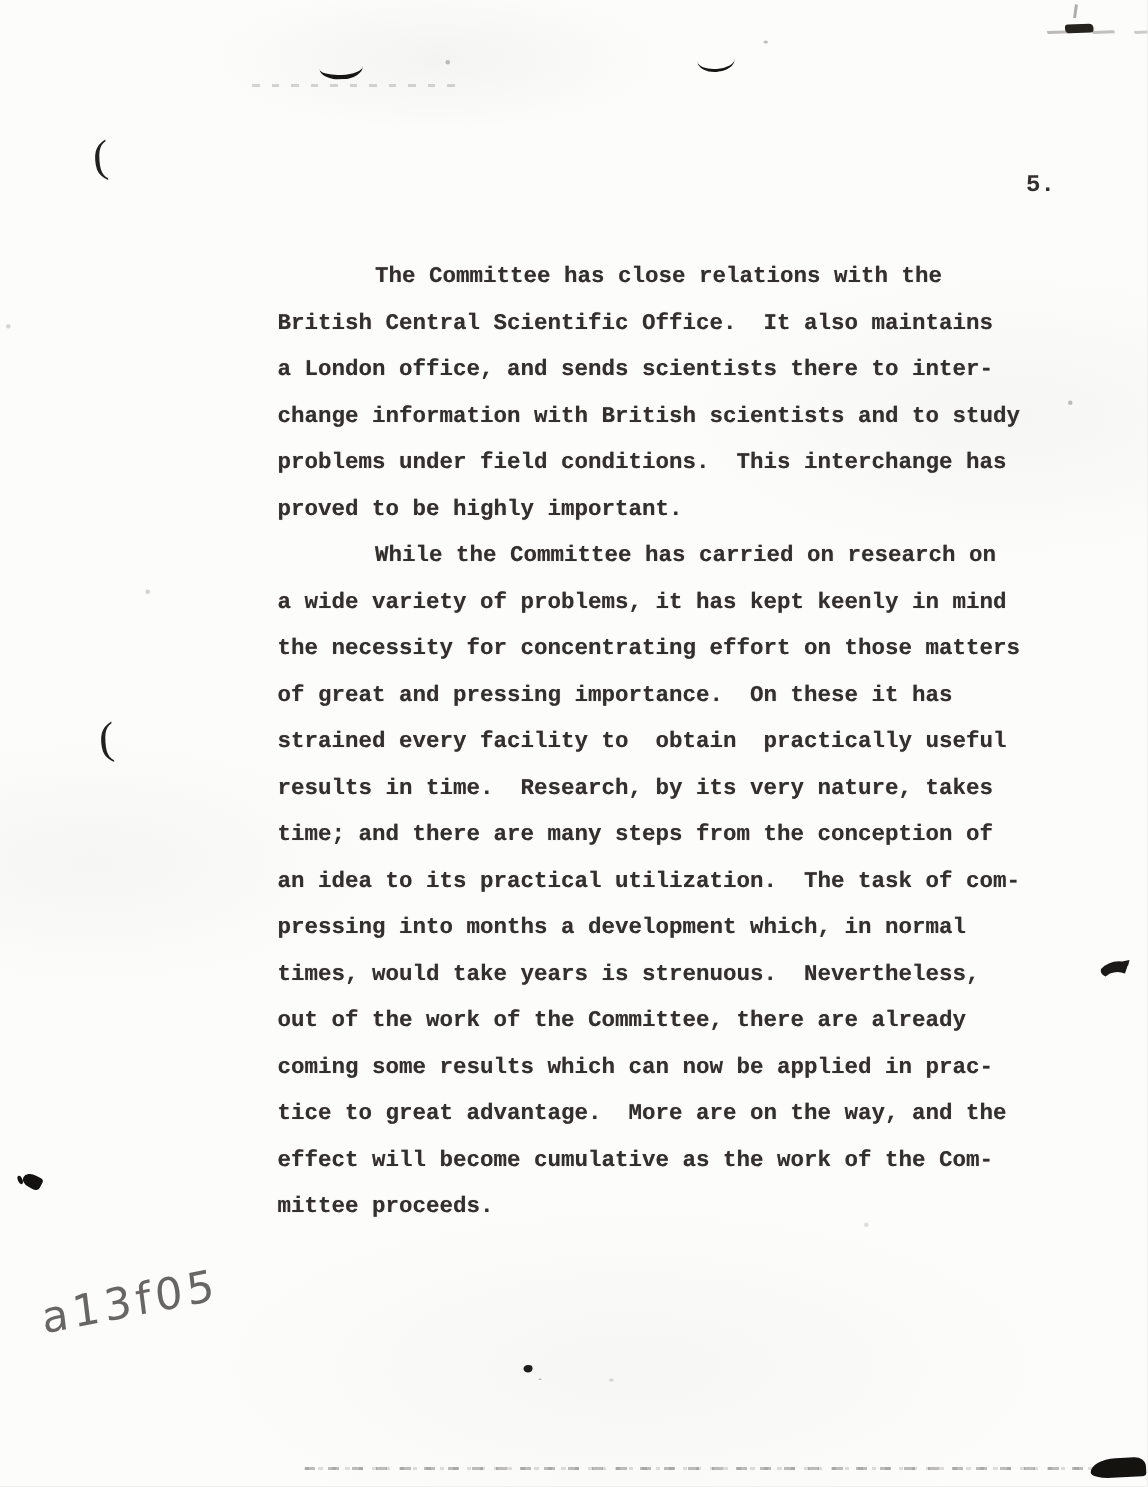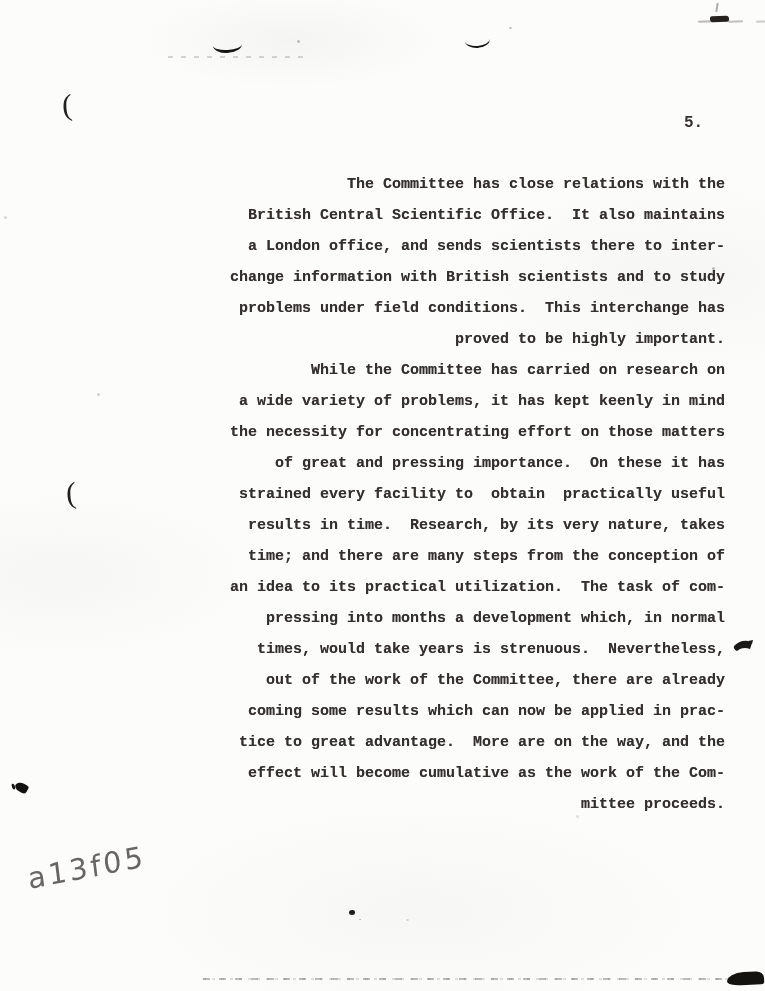--- a/index.html
+++ b/index.html
@@ -28,21 +28,20 @@
     font-family:"Liberation Mono", monospace;
     font-size:15px;font-weight:bold;
     line-height:31px;
     color:var(--ink);
     text-shadow:0 0 0.5px rgba(55,50,45,0.55);
   }
   .para{
     margin:0;
     white-space:pre;
     text-indent:65px;
-    text-align:right;
   }
 
   .page-number{
     position:absolute;left:684px;top:114px;
     font-family:"Liberation Mono", monospace;
     font-size:16px;font-weight:bold;color:var(--ink);
   }
 
   
   .handwriting{

